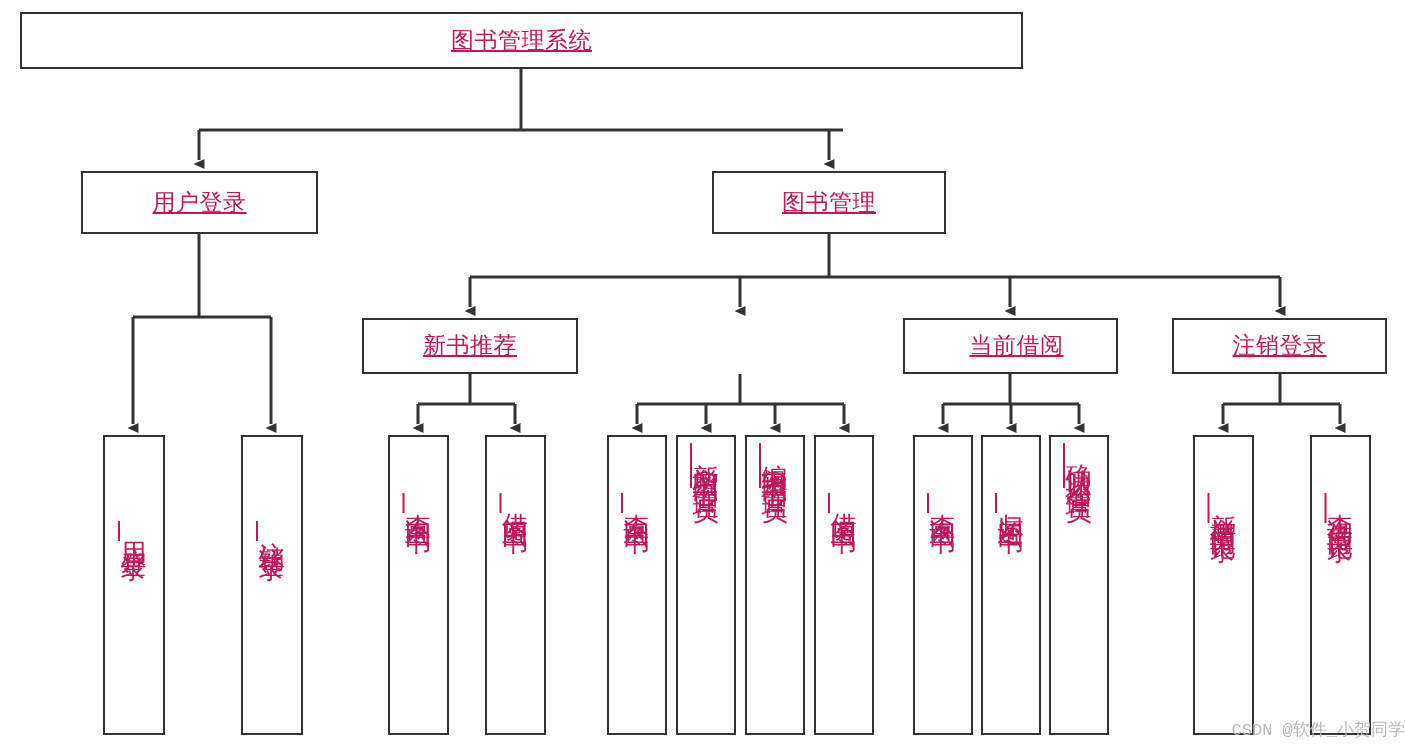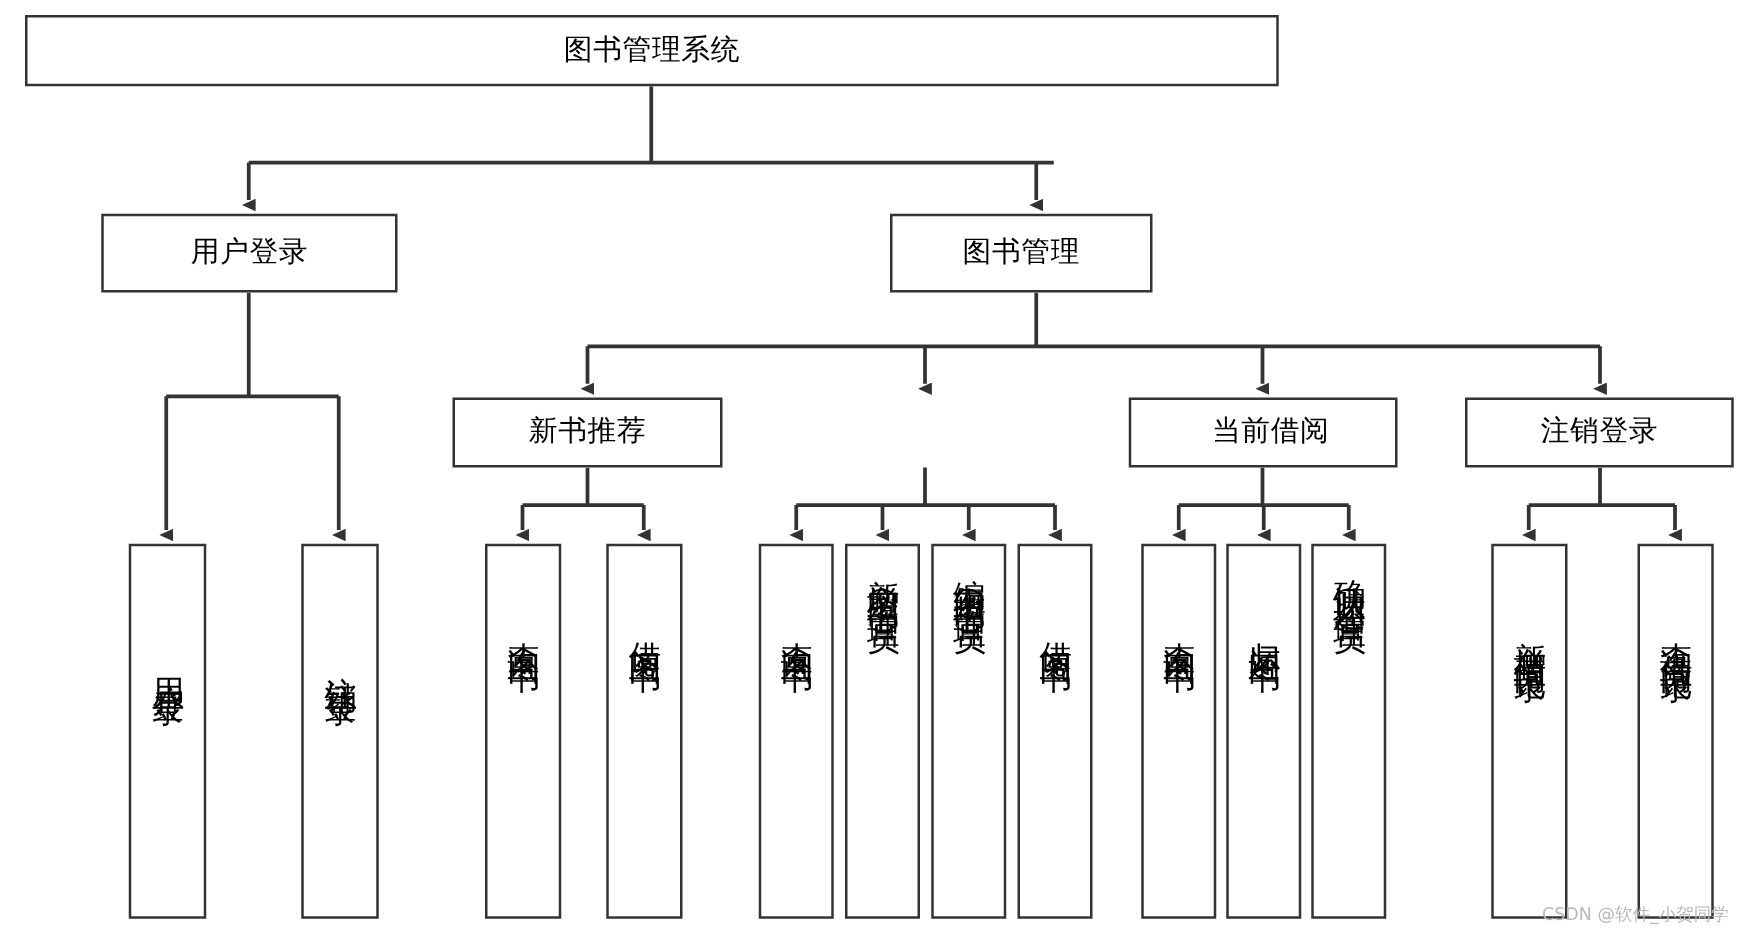--- a/index.html
+++ b/index.html
@@ -27,22 +27,23 @@
     pointer-events: none;
   }
   .node {
     position: absolute;
     box-sizing: border-box;
     border: 2.5px solid #333333;
     background: #ffffff;
     display: flex;
     align-items: center;
     justify-content: center;
-    color: #000000;
+    color: #be185d;
     z-index: 2;
+    text-decoration: underline;
   }
   .node .label {
     display: block;
     text-align: center;
     line-height: 1.1;
     white-space: nowrap;
   }
   
   .node.horiz .label {
     font-size: 23px;
@@ -76,26 +77,27 @@
     white-space: nowrap;
   }
   .node.leaf.mid .label {
     margin-top: 78px;
   }
   .node.leaf.mid2 .label {
     margin-top: 50px;
   }
   .watermark {
     position: absolute;
-    right: 22px;
+    right: 0;
     bottom: 6px;
-    font-size: 14px;
+    font-size: 17px;
     color: #b9b9b9;
     z-index: 5;
     white-space: nowrap;
+    font-family: Liberation Mono, monospace;
   }
 </style>
 </head>
 <body>
 
 <div id="canvas">
 
   <svg id="edges" viewBox="0 0 1405 747" xmlns="http://www.w3.org/2000/svg">
     <defs>
       <marker id="arw" markerWidth="10" markerHeight="11" refX="1" refY="5.5" orient="auto" markerUnits="userSpaceOnUse">
@@ -146,21 +148,21 @@
     </g>
   </svg>
 
   <div class="node horiz root">
     <span class="label">图书管理系统</span>
   </div>
 
   <div class="node horiz lvl1" style="left:81px; top:171px; width:237px;">
     <span class="label">用户登录</span>
   </div>
-  <div class="node horiz lvl1" style="left:712px; top:171px; width:210px;">
+  <div class="node horiz lvl1" style="left:712px; top:171px; width:234px;">
     <span class="label">图书管理</span>
   </div>
 
   <div class="node horiz lvl2" style="left:362px; top:318px; width:216px;">
     <span class="label">新书推荐</span>
   </div>
   <div class="node horiz lvl2" style="left:903px; top:318px; width:215px;padding-left:12px;">
     <span class="label">当前借阅</span>
   </div>
   <div class="node horiz lvl2" style="left:1172px; top:318px; width:215px;">

